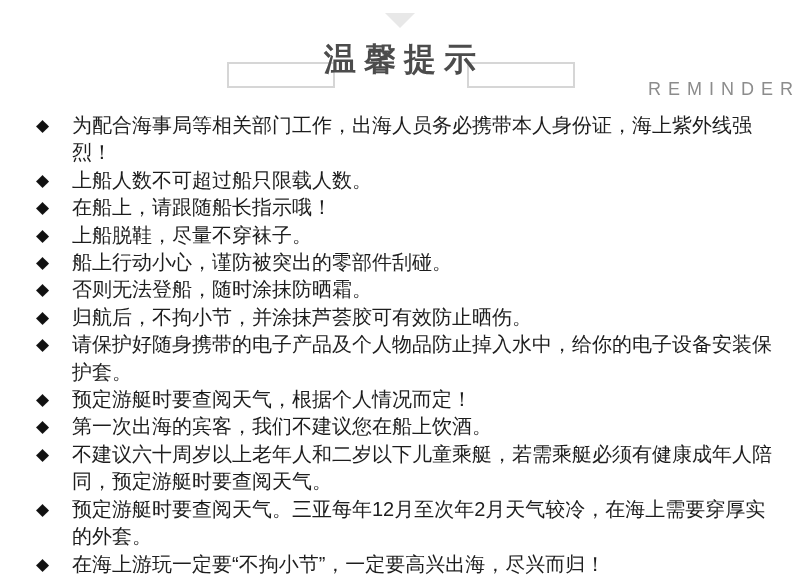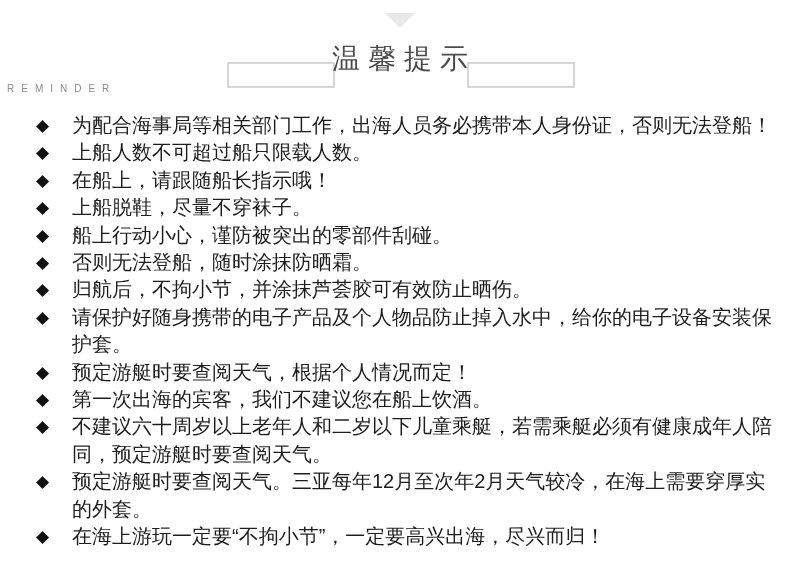--- a/index.html
+++ b/index.html
@@ -23,28 +23,28 @@
   .deco-box{
     position:absolute;top:62px;width:108px;height:26px;
     border:2px solid var(--box-border-color,#d6d6d6);
     box-sizing:border-box;
   }
   .deco-box.left{left:227px;}
   .deco-box.right{left:467px;}
   .title{
     position:absolute;top:42px;left:0;width:100%;
     text-align:center;line-height:34px;
-    font-size:28px;font-weight:normal;
+    font-size:32px;font-weight:bold;
     letter-spacing:8px;text-indent:8px;
     color:var(--title-color,#4c4c4c);
   }
   .subtitle{
     position:absolute;top:79px;left:0;width:100%;
-    text-align:left;line-height:20px;
-    font-size:10px;font-weight:normal;
+    text-align:right;line-height:20px;
+    font-size:18px;font-weight:normal;
     letter-spacing:7px;text-indent:7px;
     color:var(--subtitle-color,#8c8c8c);
   }
   
   .notices{
     position:absolute;left:36px;top:112px;width:741px;
     margin:0;padding:0;list-style:none;
   }
   .notice-item{
     display:flex;align-items:flex-start;
@@ -69,21 +69,21 @@
     <div class="deco-box left"></div>
     <div class="deco-box right"></div>
     <div class="title">温馨提示</div>
     <div class="subtitle">REMINDER</div>
   </div>
 
   <ul class="notices">
 
       <li class="notice-item">
         <span class="bullet">◆</span>
-        <span class="notice-text">为配合海事局等相关部门工作，出海人员务必携带本人身份证，否则无法登船！</span>
+        <span class="notice-text">为配合海事局等相关部门工作，出海人员务必携带本人身份证，海上紫外线强烈！</span>
       </li>
 
       <li class="notice-item">
         <span class="bullet">◆</span>
         <span class="notice-text">上船人数不可超过船只限载人数。</span>
       </li>
 
       <li class="notice-item">
         <span class="bullet">◆</span>
         <span class="notice-text">在船上，请跟随船长指示哦！</span>

